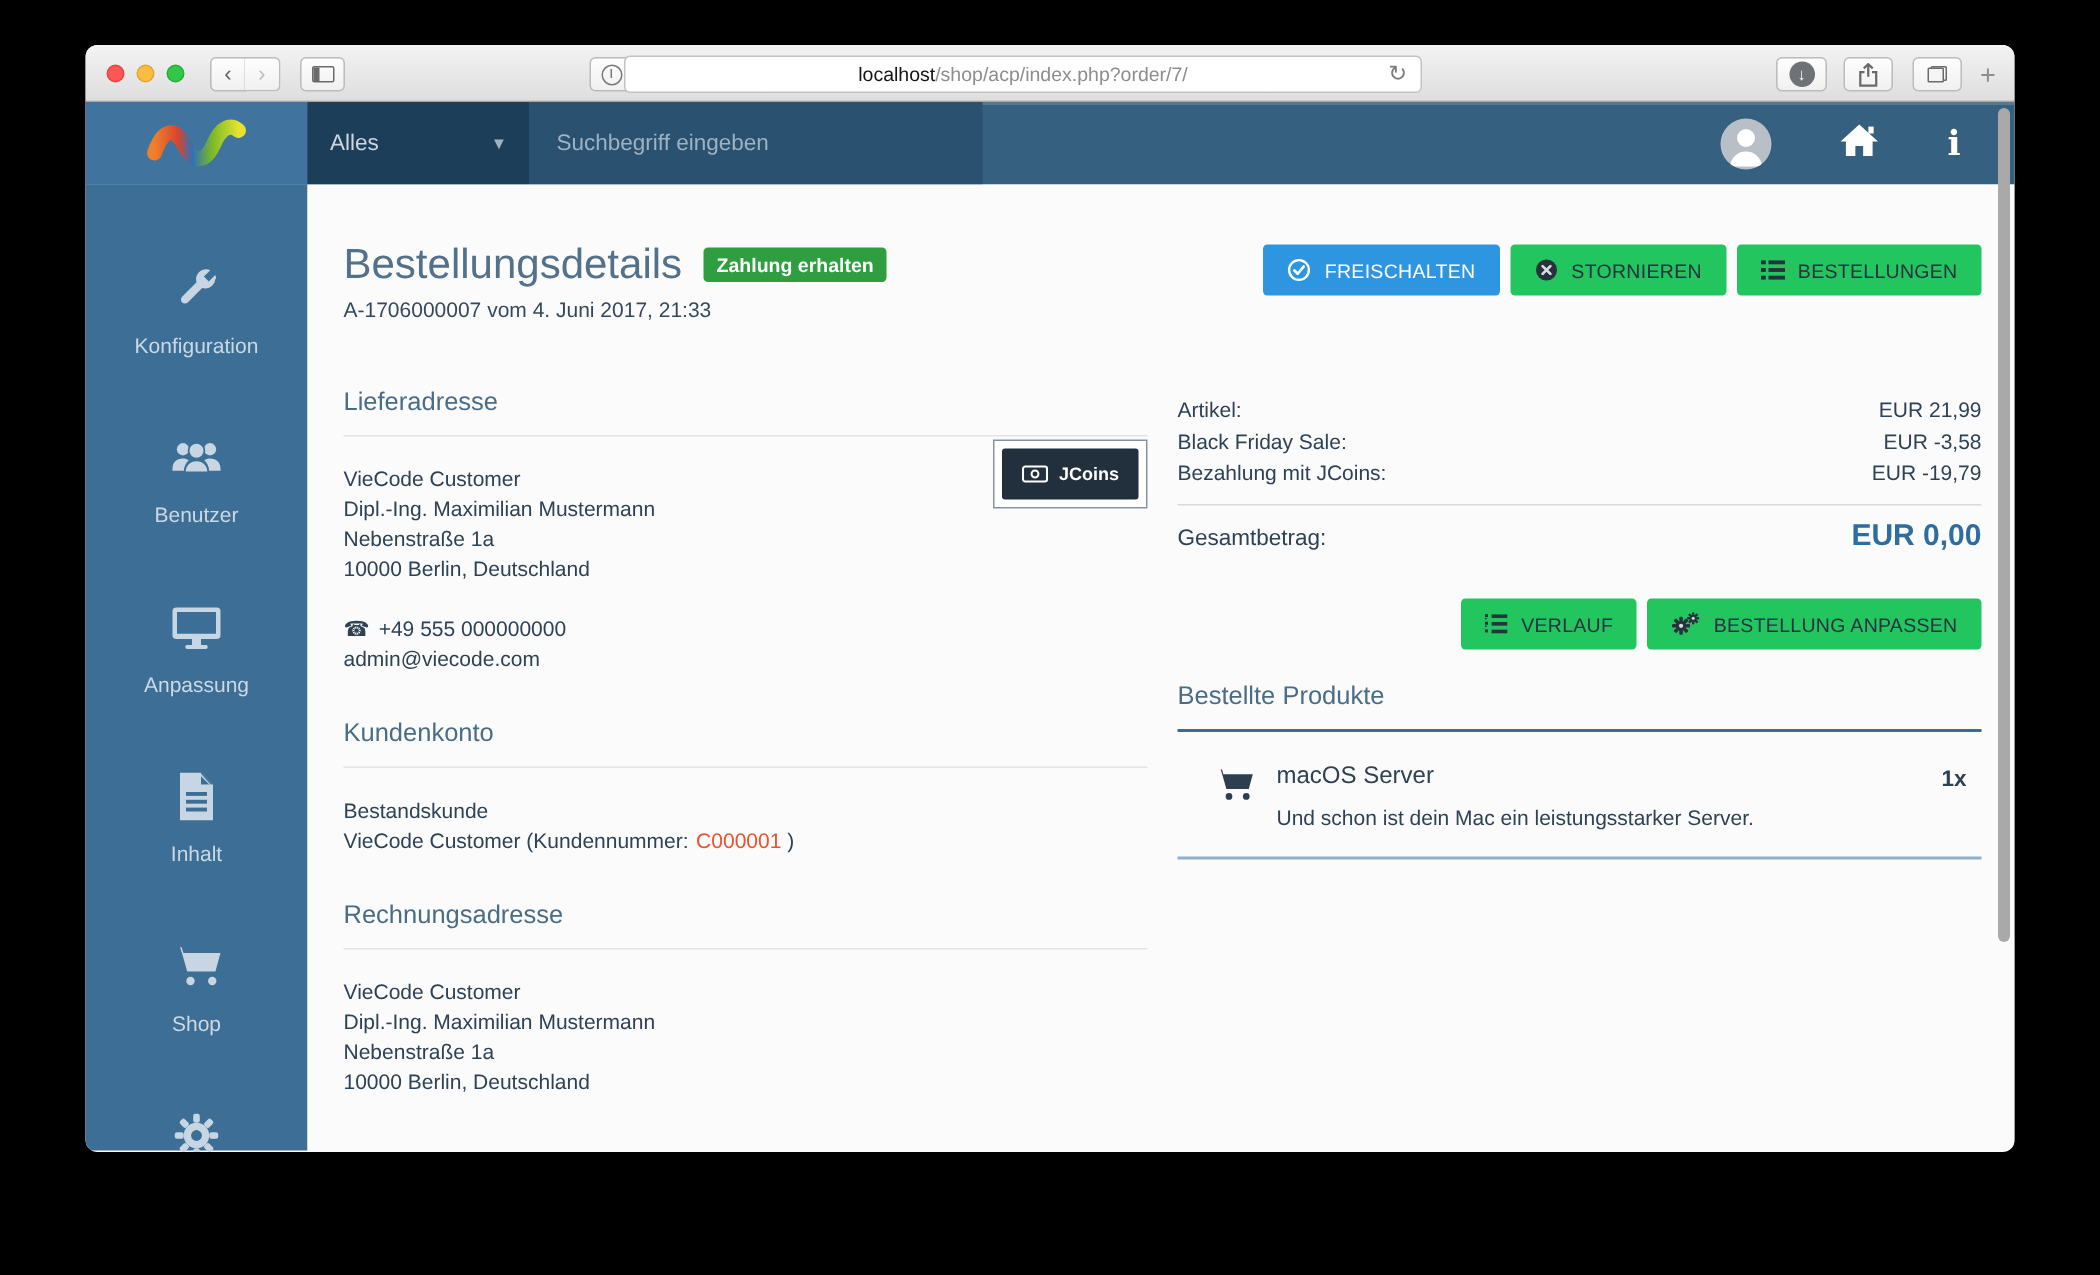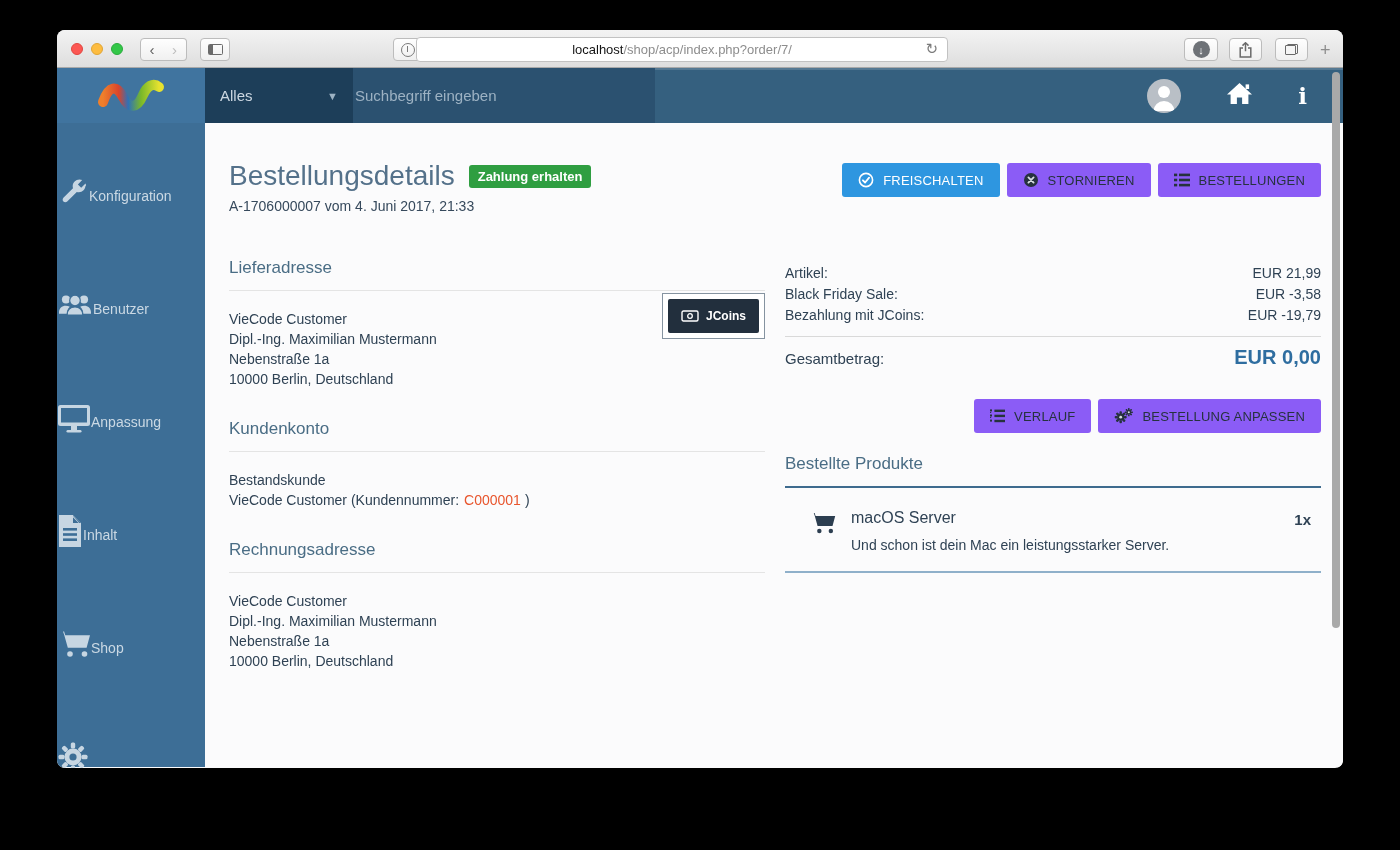--- a/index.html
+++ b/index.html
@@ -47,48 +47,48 @@
   .tabs-glyph::before { content:""; position:absolute; right:0; top:0; width:9px; height:8px; border:1.5px solid #6a6a6a; border-radius:1px; }
   .tabs-glyph::after { content:""; position:absolute; left:0; bottom:0; width:9px; height:8px; border:1.5px solid #6a6a6a; border-radius:1px; background:#f5f5f5; }
   .newtab { position:absolute; left:1263px; top:10px; font-size:18px; color:#8d8d8d; }
   
   .appheader { height:55px; display:flex; background:#35607f;
     box-shadow:inset 0 2px 0 rgba(255,255,255,.16); }
   .logo-box { width:148px; background:#40749f; display:flex; align-items:center; justify-content:center; }
   .scope-box { width:148px; background:#1d3e59; color:#ccd7e1; display:flex;
     align-items:center; justify-content:space-between; padding:0 15px; font-size:15px; }
   .scope-caret { font-size:11px; color:#9db2c3; }
-  .search-box { width:302px; background:#2b5170; display:flex; align-items:center; padding:0 0; }
+  .search-box { width:302px; background:#2b5170; display:flex; align-items:center; padding:0 16px; }
   .search-box input { background:transparent; border:none; outline:none; width:100%;
     font-size:15px; color:#d7e2ea; font-family:inherit; }
   .search-box input::placeholder { color:#9db2c3; opacity:1; }
   .hdr-spacer { flex:1; }
   .hdr-icons { display:flex; align-items:center; gap:45px; padding-right:36px; color:#fff; }
   .avatar { width:34px; height:34px; border-radius:50%; background:#b9bfc6; overflow:hidden;
     display:flex; align-items:flex-end; justify-content:center; }
   .info-i { font-family:"DejaVu Serif","Liberation Serif",serif; font-weight:bold; font-size:23px; line-height:1; }
   
   .appbody { display:flex; height:644px; }
   .sidenav { width:148px; background:#3d6e96; color:#cbd9e4; padding-top:8px; flex:none; }
-  .nav-item { height:113px; display:flex; flex-direction:row; align-items:flex-start; padding-top:44px; cursor:pointer; }
+  .nav-item { height:113px; display:flex; flex-direction:column; align-items:center; padding-top:44px; cursor:pointer; }
   .nav-item .nico { height:34px; display:flex; align-items:center; color:#c7d6e2; }
   .nav-item .nlabel { margin-top:13px; font-size:14px; }
   
   .main { flex:1; background:#fbfbfc; padding:37px 22px 0 24px; position:relative; overflow:hidden; }
   .content-header { display:flex; justify-content:space-between; align-items:flex-start; }
   .title-line { display:flex; align-items:center; gap:14px; }
   h1.page-title { font-size:28px; font-weight:400; color:#54718a; margin:0; }
   .badge { background:#2f9e41; color:#fff; font-size:13px; font-weight:bold; padding:4px 9px; border-radius:3px; }
   .subtitle { font-size:14px; color:#36495c; margin-top:6px; }
   .hdr-buttons { display:flex; gap:7px; margin-top:3px; }
   .btn { height:34px; display:inline-flex; align-items:center; gap:9px; padding:0 16px;
     border-radius:3px; font-size:13px; font-weight:normal; letter-spacing:.2px;
     border:none; cursor:pointer; font-family:inherit; }
   .btn-primary { background:#2e96e0; color:#fff; }
-  .btn-gray { background:#8b5cf6; color:#26323e; }
+  .btn-gray { background:#22c55e; color:#26323e; }
   .columns { display:flex; gap:20px; margin-top:44px; align-items:flex-start; }
   .col { flex:1; min-width:0; }
   .section h2 { font-size:17px; font-weight:400; color:#4a6d85; margin:0;
     padding-bottom:12px; border-bottom:1px solid #e4e4e4; }
   .sec-body { padding-top:18px; font-size:14px; color:#2f4254; line-height:20px; }
   .section { margin-bottom:30px; }
   .addr-wrap { position:relative; }
   .jcoins-box { position:absolute; right:0; top:2px; border:1px solid #8593a0; background:#fff; padding:5px; }
   .jcoins-pill { background:#222f3d; color:#fff; font-size:12px; font-weight:bold;
     display:flex; align-items:center; gap:7px; padding:7px 13px; border-radius:2px; }
@@ -335,20 +335,24 @@
                     <rect x="1" y="1" width="16" height="10" rx="1.5" fill="none" stroke="#fff" stroke-width="1.4"></rect>
                     <circle cx="9" cy="6" r="2.3" fill="none" stroke="#fff" stroke-width="1.3"></circle>
                   </svg>
                   <span>JCoins</span>
                 </span>
               </div>
               <div>VieCode Customer</div>
               <div>Dipl.-Ing. Maximilian Mustermann</div>
               <div>Nebenstraße 1a</div>
               <div>10000 Berlin, Deutschland</div>
+              <div class="contact">
+                <div><span class="phone-ic">☎</span><span>+49 555 000000000</span></div>
+                <div>admin@viecode.com</div>
+              </div>
             </div>
           </section>
 
           <section class="section">
             <h2>Kundenkonto</h2>
             <div class="sec-body">
               <div>Bestandskunde</div>
               <div class="cust-line">
                 <span>VieCode Customer (Kundennummer:</span><span class="cnum">C000001</span><span>)</span>
               </div>

